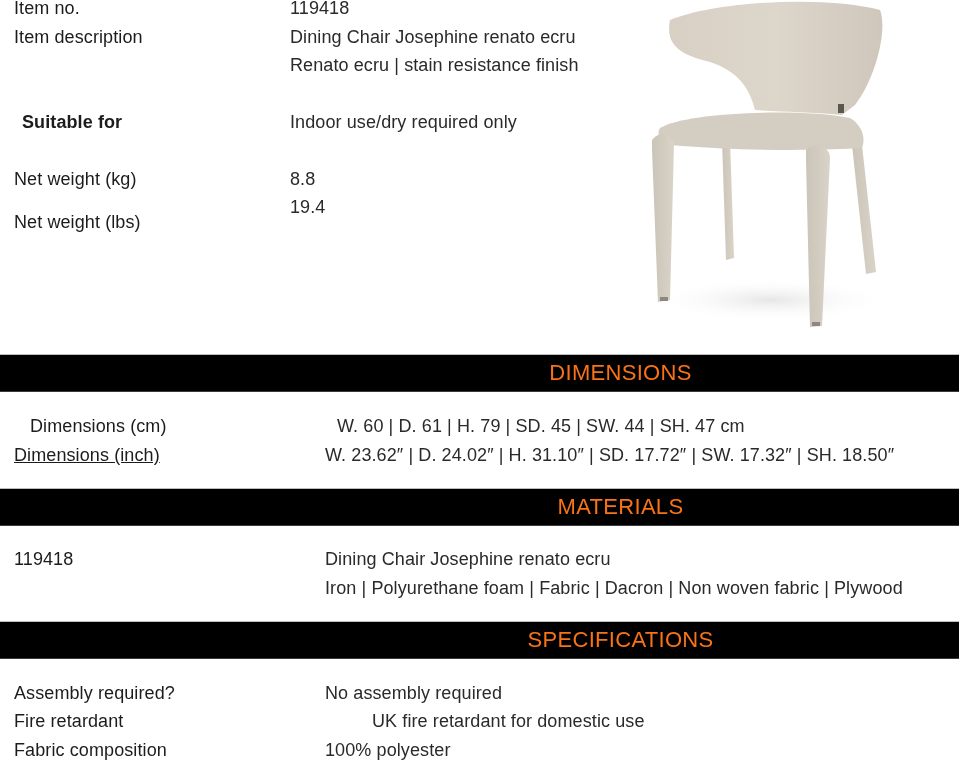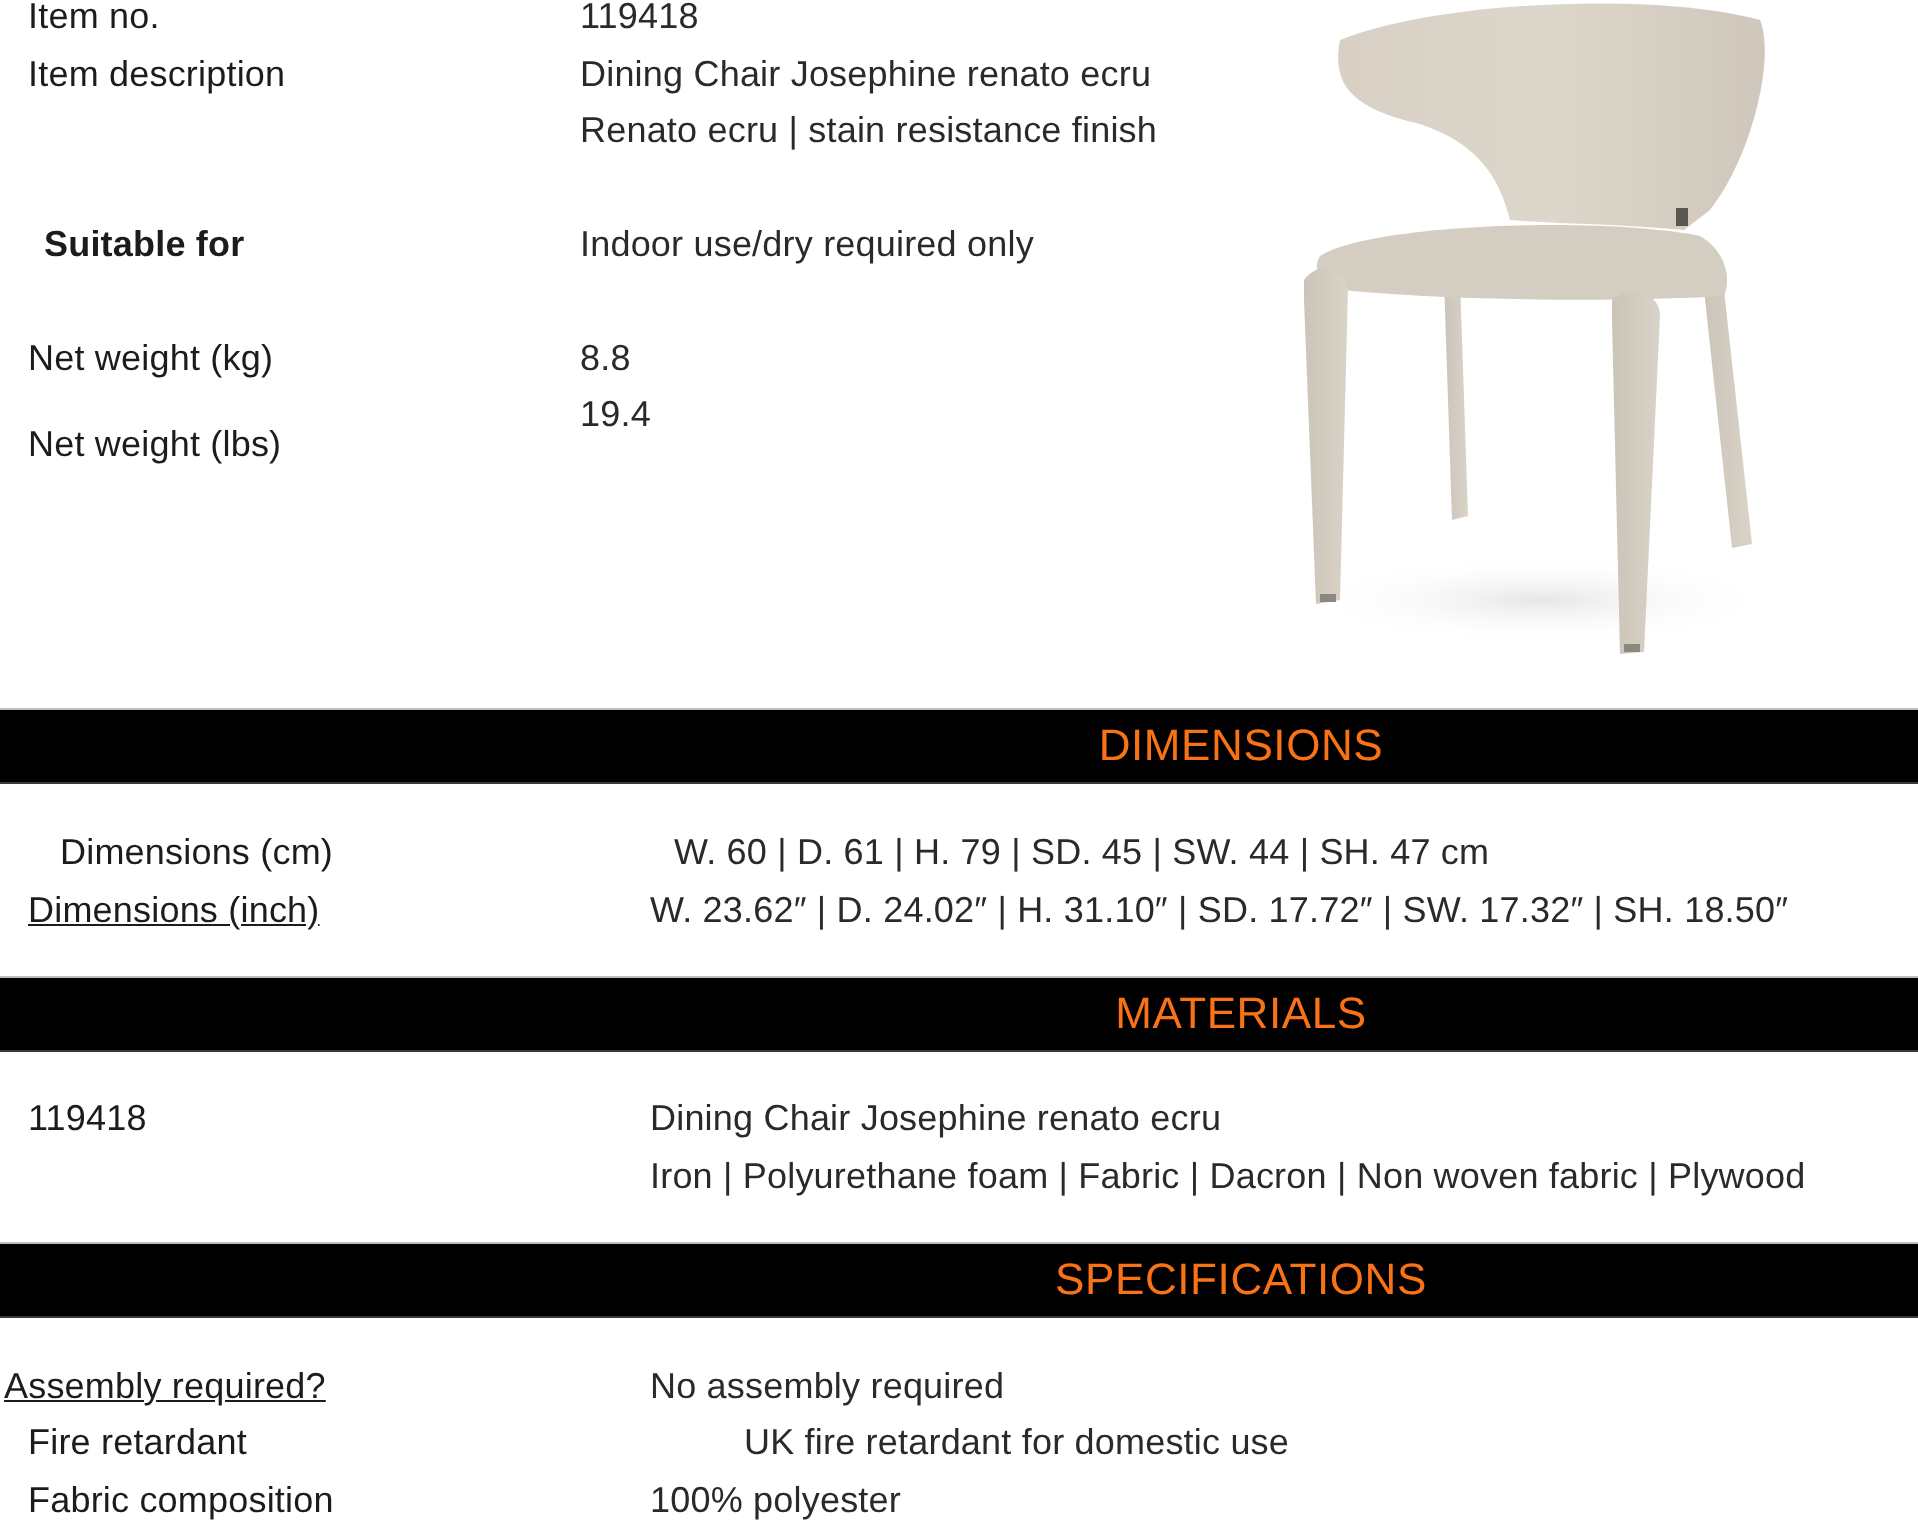--- a/index.html
+++ b/index.html
@@ -86,19 +86,19 @@
 <div>
   <div class="abs lbl" style="left:14px; top:549px;">119418</div>
   <div class="abs val" style="left:325px; top:549px;">Dining Chair Josephine renato ecru</div>
   <div class="abs val" style="left:325px; top:578px;">Iron | Polyurethane foam | Fabric | Dacron | Non woven fabric | Plywood</div>
 </div>
 
 <div class="bar" style="top:621px;">
   <div class="bar-title">SPECIFICATIONS</div>
 </div>
 <div>
-  <div class="abs lbl" style="left:2px; top:683px;text-decoration:underline;">Assembly required?</div>
+  <div class="abs lbl" style="left:14px; top:683px;">Assembly required?</div>
   <div class="abs val" style="left:325px; top:683px;">No assembly required</div>
   <div class="abs lbl" style="left:14px; top:711px;">Fire retardant</div>
   <div class="abs val" style="left:325px; top:711px;margin-left:47px;">UK fire retardant for domestic use</div>
   <div class="abs lbl" style="left:14px; top:740px;">Fabric composition</div>
   <div class="abs val" style="left:325px; top:740px;">100% polyester</div>
 </div>
 
 </body></html>

